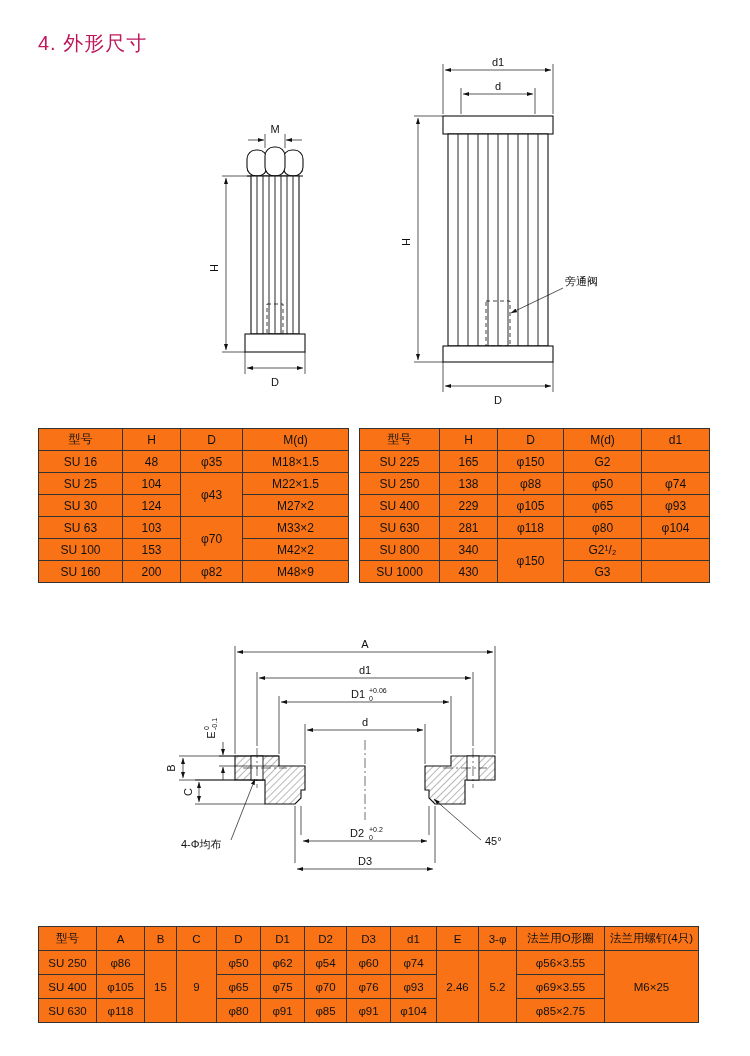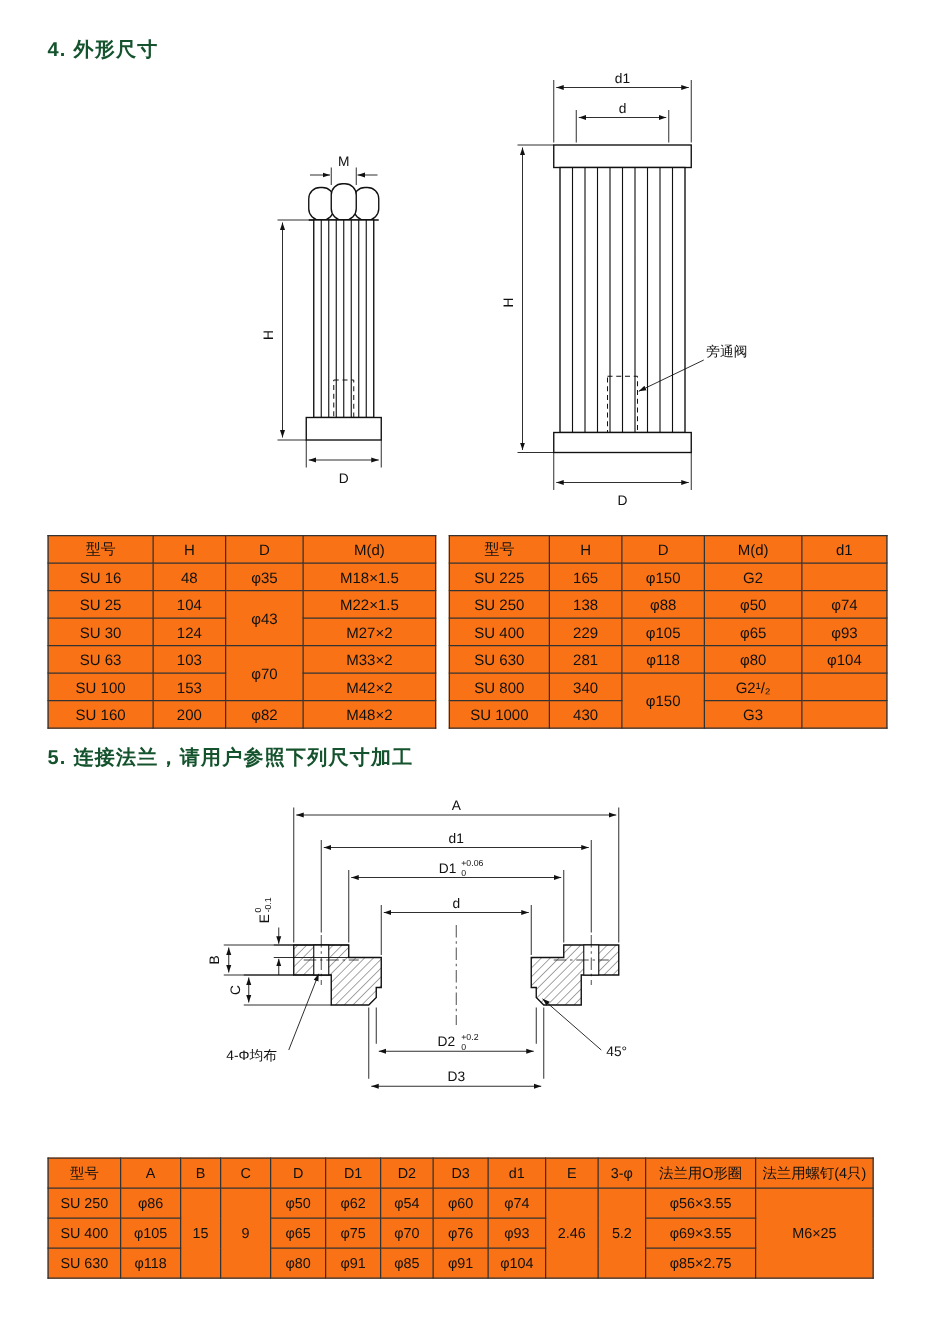--- a/index.html
+++ b/index.html
@@ -2,21 +2,21 @@
 <html><head>
 <meta charset="utf-8">
 <style>
   *{margin:0;padding:0;box-sizing:border-box}
   html,body{background:#fff}
   body{
     width:750px;height:1056px;position:relative;
     font-family:"Liberation Sans","DejaVu Sans",sans-serif;color:#1a1a1a;
   }
   .page{position:absolute;inset:0;background:#fff}
-  .sec-title{position:absolute;left:38px;font-size:16px;font-weight:bold;letter-spacing:1px;color:#14532d}
+  .sec-title{position:absolute;left:38px;font-size:20px;font-weight:normal;letter-spacing:1px;color:#be185d}
   .sec4{top:30px}
   .sec5{top:596px}
   .drawings{position:absolute;left:0;top:56px;width:750px;height:368px}
   #dwg1{position:absolute;left:208px;top:66px}
   #dwg2{position:absolute;left:398px;top:0px}
   .tables-row{position:absolute;left:38px;top:428px;display:flex;gap:10px;align-items:flex-start}
   .flangewrap{position:absolute;left:165px;top:638px}
   .t3wrap{position:absolute;left:38px;top:926px}
   table{border-collapse:collapse;table-layout:fixed;background:#f97316}
   th,td{
@@ -167,21 +167,21 @@
           </tr>
           <tr>
             <td>SU 100</td>
             <td>153</td>
             <td>M42×2</td>
           </tr>
           <tr>
             <td>SU 160</td>
             <td>200</td>
             <td>φ82</td>
-            <td>M48×2</td>
+            <td>M48×9</td>
           </tr>
         </tbody>
     </table>
     <table class="t2">
       <colgroup>
           <col style="width:80px">
           <col style="width:58px">
           <col style="width:66px">
           <col style="width:78px">
           <col style="width:68px">
@@ -234,21 +234,20 @@
           <tr>
             <td>SU 1000</td>
             <td>430</td>
             <td>G3</td>
             <td></td>
           </tr>
         </tbody>
     </table>
   </div>
 
-  <h2 class="sec-title sec5">5. 连接法兰，请用户参照下列尺寸加工</h2>
 
   <div class="flangewrap">
     <svg id="dwg3" width="400" height="256" viewBox="0 0 400 256">
       <defs>
         <marker id="ar3" viewBox="0 0 10 10" refX="9.5" refY="5" markerWidth="9" markerHeight="9" orient="auto-start-reverse">
           <path d="M0,1.8 L9.5,5 L0,8.2 Z" fill="#111"></path>
         </marker>
         <pattern id="hat3" width="5" height="5" patternUnits="userSpaceOnUse" patternTransform="rotate(45)">
           <line x1="0" y1="0" x2="0" y2="5" stroke="#111" stroke-width="0.6"></line>
         </pattern>

